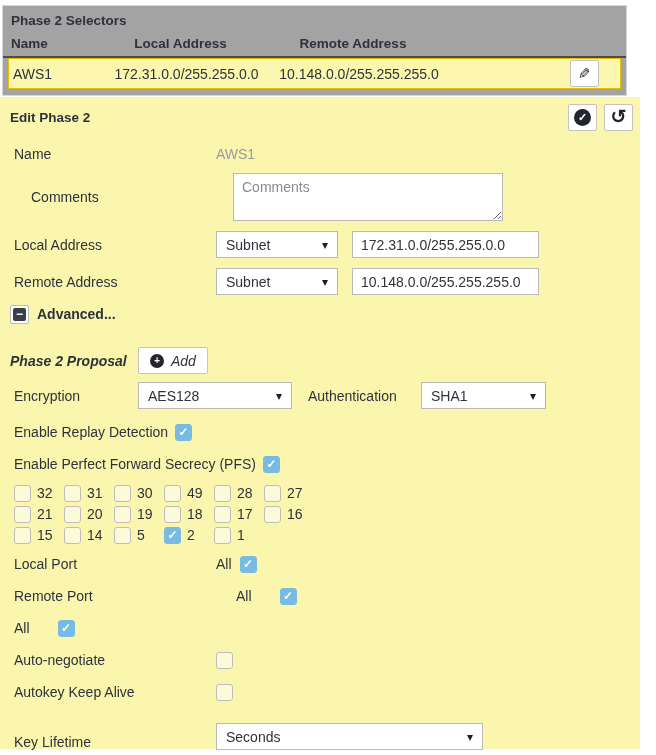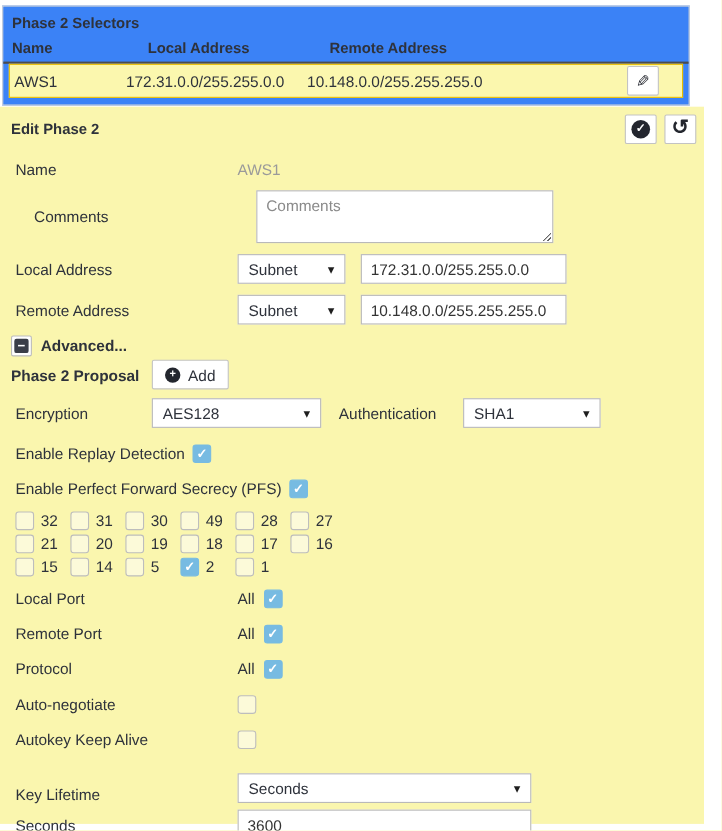--- a/index.html
+++ b/index.html
@@ -6,21 +6,21 @@
   html,body { margin:0; padding:0; }
   body {
     width:656px; height:755px; position:relative; background:#ffffff;
     font-family:"Liberation Sans", sans-serif; font-size:14px; color:#2e323b;
     overflow:hidden;
   }
 
   
   .selectors-panel {
     position:absolute; left:2px; top:5px; width:625px;
-    background:#3b82f6; border:1px solid #d8d8d8; padding:4px 0 6px;
+    background:#a3a3a3; border:1px solid #d8d8d8; padding:4px 0 6px;
   }
   .sel-title { font-weight:bold; font-size:13.5px; padding:3px 8px 7px; }
   .sel-header {
     display:flex; align-items:center; font-weight:bold; font-size:13.5px;
     border-bottom:2px solid #4c4c4c; padding:1px 0 5px;
   }
   .c-name   { width:95px;  padding-left:8px; }
   .c-local  { width:165px; text-align:center; }
   .c-remote { width:160px; text-align:center; margin-left:10px; }
   .sel-row {
@@ -54,47 +54,47 @@
 
   .frow { display:flex; align-items:center; padding-left:14px; min-height:22px; }
   .flabel { width:202px; flex:none; }
   .flabel-enc { width:124px; flex:none; }
 
   .r-name     { margin-top:12px; height:22px; }
   .r-comments { margin-top:8px;  height:48px; align-items:flex-start;padding-left:31px; }
   .r-local    { margin-top:10px; height:27px; }
   .r-remote   { margin-top:10px; height:27px; }
   .r-advanced { margin-top:8px;  height:22px; padding-left:10px; }
-  .r-proposal { margin-top:2px;  height:27px; padding-left:10px; }
+  .r-proposal { margin-top:22px;  height:27px; padding-left:10px;font-style:italic; }
   .r-enc      { margin-top:8px;  height:27px; }
   .r-replay   { margin-top:12px; height:22px; }
   .r-pfs      { margin-top:10px; height:22px; }
   .r-dh       { margin-top:6px;  min-height:66px; }
-  .r-port     { margin-top:10px; height:22px; }
+  .r-port     { margin-top:10px; height:22px;gap:20px; }
   .r-port-first { margin-top:6px; height:22px; }
   .r-check    { margin-top:10px; height:22px; }
   .r-klife    { margin-top:20px;  height:27px;align-items:flex-end; }
   .r-seconds  { margin-top:6px;  height:27px; }
 
   .ghost-value { color:#9a9a9a; }
 
   textarea.comments {
     width:270px; height:48px; border:1px solid #b9b9b9; border-radius:0;
     padding:5px 8px; font-family:"Liberation Sans", sans-serif; font-size:14px;
     color:#444; resize:both; background:#fff; outline:none;
   }
   textarea.comments::placeholder { color:#8a8a8a; }
 
   .sel-box {
     height:27px; background:#fff; border:1px solid #b9b9b9;
     display:flex; align-items:center; justify-content:space-between;
     padding:0 9px; cursor:pointer; flex:none;
   }
   .caret { font-size:12px; color:#1e1e1e; margin-left:6px; }
-  .w-subnet { width:98px; }
+  .w-subnet { width:122px; }
   .w-enc    { width:154px; }
   .w-auth   { width:125px; }
   .w-wide   { width:267px; }
 
   input.txt {
     height:27px; border:1px solid #b9b9b9; background:#fff; padding:0 8px;
     font-family:"Liberation Sans", sans-serif; font-size:14px; color:#333; outline:none;
   }
   .w-addr { width:187px; margin-left:14px; }
 
@@ -321,21 +321,20 @@
     <span class="cb checked"></span>
   </div>
 
   <div class="frow r-port">
     <div class="flabel">Remote Port</div>
     <span class="all-text">All</span>
     <span class="cb checked"></span>
   </div>
 
   <div class="frow r-port">
-    <div class="flabel">Protocol</div>
     <span class="all-text">All</span>
     <span class="cb checked"></span>
   </div>
 
   <div class="frow r-check">
     <div class="flabel">Auto-negotiate</div>
     <span class="cb"></span>
   </div>
 
   <div class="frow r-check">

